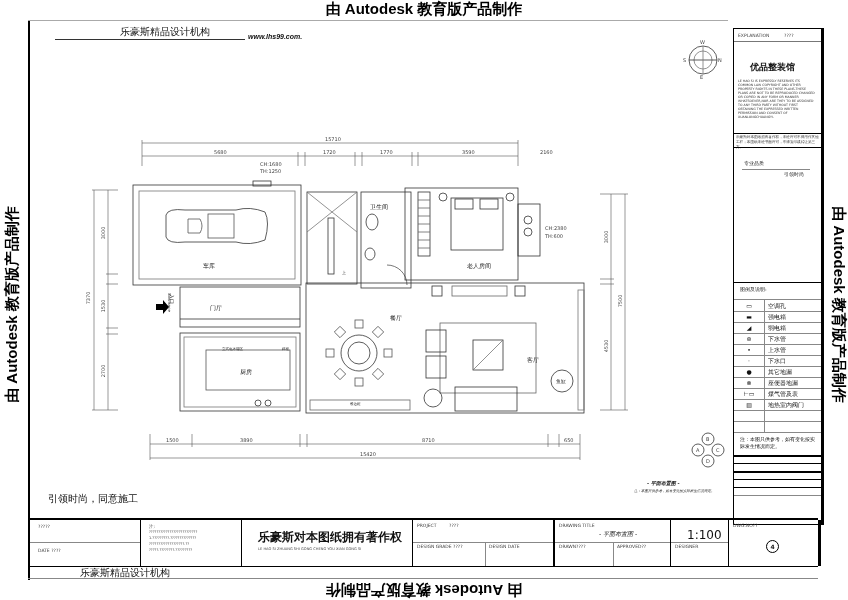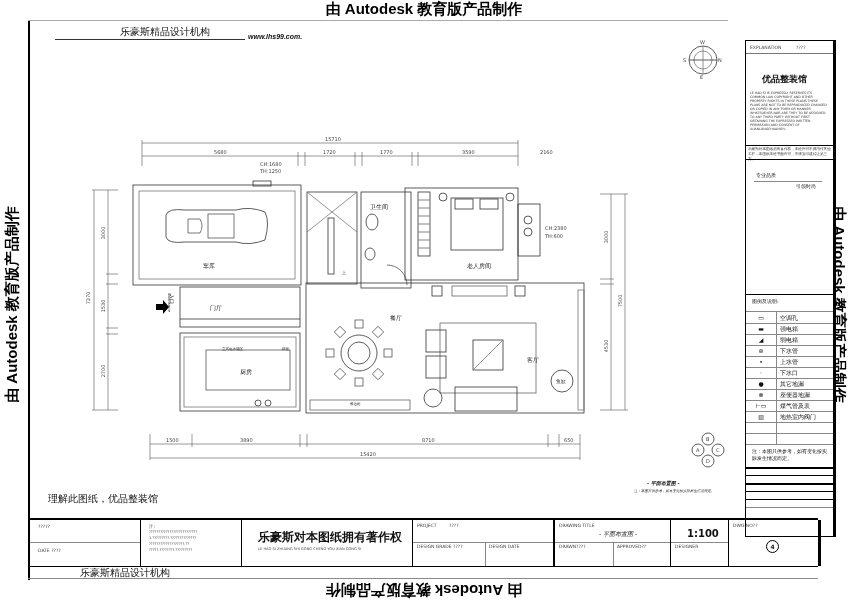--- a/index.html
+++ b/index.html
@@ -8,21 +8,21 @@
   .wm-top{left:0;width:848px;top:0;text-align:center;}
   .wm-bottom{left:0;width:848px;top:580px;text-align:center;transform:rotate(180deg);}
   .wm-left{left:-88px;top:295px;transform:rotate(-90deg);width:200px;text-align:center;}
   .wm-right{left:738px;top:295px;transform:rotate(90deg);width:200px;text-align:center;}
   .border-l{position:absolute;left:28px;top:20px;width:2px;height:560px;background:#000;}
   .border-b{position:absolute;left:28px;top:578px;width:790px;height:1px;background:#888;}
   .topline{position:absolute;left:28px;top:20px;width:700px;height:1px;background:#aaa;}
   .header-org{position:absolute;left:120px;top:25px;font-family:"DejaVu Serif",serif;font-size:10px;}
   .header-rule{position:absolute;left:55px;top:39px;width:190px;height:1px;background:#333;}
   .header-url{position:absolute;left:248px;top:33px;font-size:7px;font-style:italic;font-weight:bold;font-family:"Liberation Sans",sans-serif;}
-  .panel{position:absolute;left:733px;top:40px;width:87px;height:495px;border:1px solid #000;border-right:3px solid #000;background:#fff;margin-left:12px;}
+  .panel{position:absolute;left:733px;top:28px;width:87px;height:495px;border:1px solid #000;border-right:3px solid #000;background:#fff;}
   .panel .row{position:absolute;left:0;width:87px;border-bottom:1px solid #777;}
   .tiny{font-size:4px;line-height:5px;color:#333;}
   .sm{font-size:5px;color:#222;}
   .legend-row{position:absolute;left:0;width:87px;height:11px;border-bottom:1px solid #888;}
   .legend-row .sym{position:absolute;left:0;width:30px;height:11px;border-right:1px solid #888;display:flex;align-items:center;justify-content:center;font-size:6px;}
   .legend-row .lbl{position:absolute;left:34px;top:2px;font-size:6px;font-family:"DejaVu Serif",serif;}
   .titleblock{position:absolute;left:30px;top:518px;width:788px;height:46px;border-top:2px solid #000;border-bottom:1px solid #000;}
   .tb-cell{position:absolute;border-right:1px solid #000;height:46px;top:0;}
   .tb-label{position:absolute;font-size:4.5px;color:#444;}
   .bottom-org{position:absolute;left:80px;top:566px;font-size:10px;font-family:"DejaVu Sans",sans-serif;}
@@ -229,21 +229,21 @@
 <span class="dim" style="left:706px;top:458px">D</span>
 
 <span class="room" style="left:647px;top:480px;font-size:5px;font-weight:bold;font-style:italic">- 平面布置图 -</span>
 <span class="room" style="left:634px;top:489px;font-size:3.5px;font-style:italic">注：本图只供参考，如有变化按实际发生情况而定。</span>
 
 <span class="dim" style="left:700px;top:39px">W</span>
 <span class="dim" style="left:683px;top:57px">S</span>
 <span class="dim" style="left:718px;top:57px">N</span>
 <span class="dim" style="left:700px;top:74px">E</span>
 
-<div class="note" style="left:48px;top:492px">理解此图纸，优品整装馆</div>
+<div class="note" style="left:48px;top:492px">引领时尚，同意施工</div>
 
 <div class="panel">
   <div class="row" style="top:0;height:12px;">
     <span class="tb-label" style="left:4px;top:4px">EXPLANATION</span>
     <span class="tb-label" style="left:50px;top:4px">????</span>
   </div>
   <div style="position:absolute;left:16px;top:32px;font-size:9px;font-weight:bold;">优品整装馆</div>
   <div class="tiny" style="position:absolute;left:4px;top:50px;width:78px;height:48px;overflow:hidden;font-size:3.2px;line-height:4px;">LE HAO SI IS EXPRESSLY RESERVES ITS COMMON LAW COPYRIGHT AND OTHER PROPERTY RIGHTS IN THESE PLANS.THESE PLANS ARE NOT TO BE REPRODUCED CHANGED OR COPIED IN ANY FORM OR MANNER WHATSOEVER,NOR ARE THEY TO BE ASSIGNED TO ANY THIRD PARTY WITHOUT FIRST OBTAINING THE EXPRESSED WRITTEN PERMISSION AND CONSENT OF XUANLONGCHUANGYI.</div>
   <div style="position:absolute;left:0;top:104px;width:87px;border-top:1px solid #000;"></div>
   <div class="tiny" style="position:absolute;left:2px;top:106px;width:84px;font-size:3.6px;line-height:5px;">乐豪斯对本图纸拥有著作权，未经许可不得用作其他工程；本图纸未经书面许可，不得复印或转让第三方。</div>
@@ -338,21 +338,21 @@
   </div>
   <div class="tb-cell" style="left:525px;width:115px;">
     <span class="tb-label" style="left:4px;top:3px">DRAWING TITLE</span>
     <span style="position:absolute;left:44px;top:10px;font-size:6px;font-style:italic;">- 平面布置图 -</span>
     <div style="position:absolute;left:0;top:22px;width:115px;border-top:1px solid #888;"></div>
     <span class="tb-label" style="left:4px;top:24px">DRAWN????</span>
     <div style="position:absolute;left:58px;top:22px;height:24px;border-left:1px solid #888;"></div>
     <span class="tb-label" style="left:62px;top:24px">APPROVED??</span>
   </div>
   <div class="tb-cell" style="left:641px;width:57px;">
-    <span style="position:absolute;left:16px;top:8px;font-size:10px;font-weight:bold;">1:100</span>
+    <span style="position:absolute;left:16px;top:8px;font-size:12px;font-weight:normal;">1:100</span>
     <div style="position:absolute;left:0;top:22px;width:57px;border-top:1px solid #888;"></div>
     <span class="tb-label" style="left:4px;top:24px">DESIGNER</span>
   </div>
   <div class="tb-cell" style="left:699px;width:89px;border-right:3px solid #000;">
     <span class="tb-label" style="left:4px;top:3px">DWG.NO??</span>
     <span style="position:absolute;left:37px;top:20px;width:11px;height:11px;border:1px solid #000;border-radius:50%;font-size:6px;font-weight:bold;text-align:center;line-height:11px;">4</span>
   </div>
 </div>
 
 <div class="bottom-org">乐豪斯精品设计机构</div>

